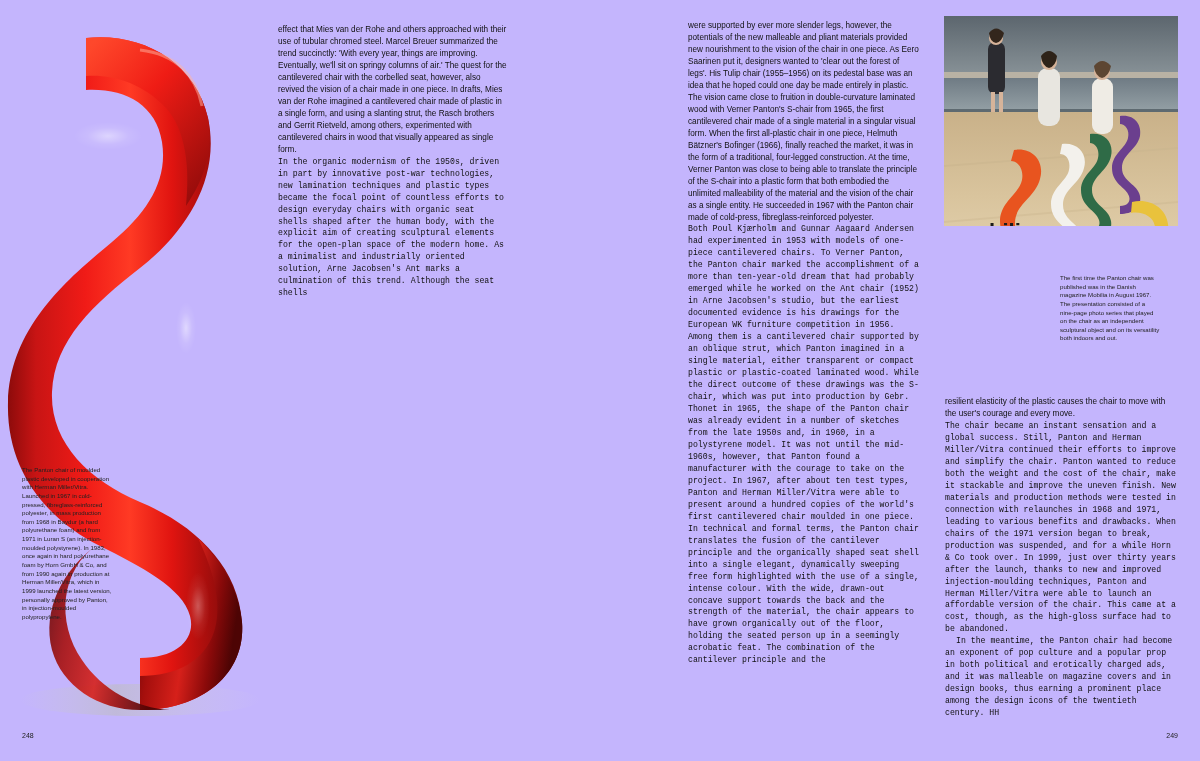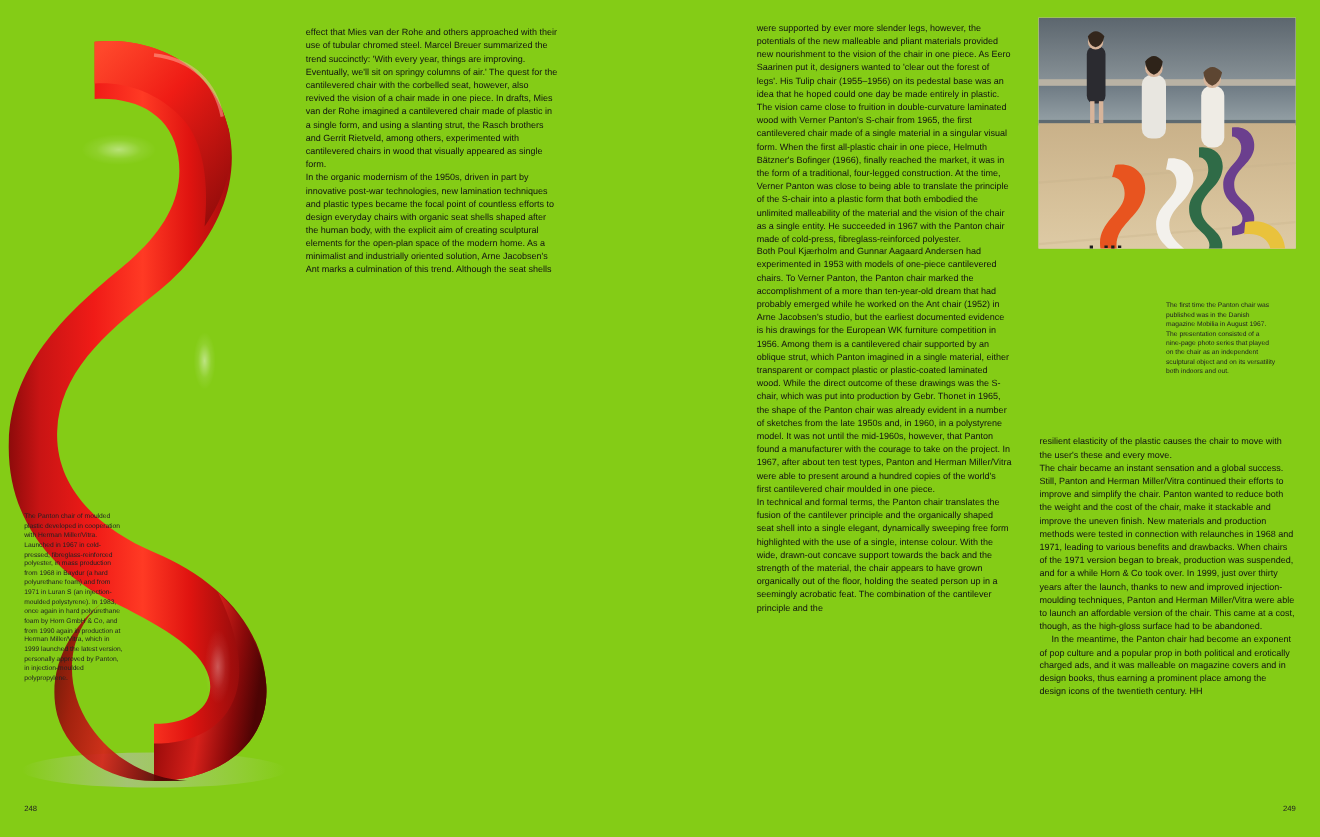--- a/index.html
+++ b/index.html
@@ -7,21 +7,21 @@
     margin: 0; padding: 0;
     background: #ffffff;
   }
   body {
     width: 1200px; height: 761px;
     font-family: "Liberation Sans", sans-serif;
     color: #1a1a1a;
     position: relative;
     overflow: hidden;
   }
-  .spread { position: absolute; inset: 0; background: #84cc16; padding-left: 48px; }
+  .spread { position: absolute; inset: 0; background: #c4b5fd; padding-left: 48px; }
 
   
   .chair-figure {
     position: absolute;
     left: 0; top: 0;
     width: 270px; height: 761px;
     overflow: hidden;
   }
   .chair-wrap {
     position: absolute;
@@ -40,21 +40,21 @@
 
   
   .col {
     position: absolute;
     font-size: 8.2px;
     line-height: 1.46;
     text-align: left;
     color: #111;
   }
   .col p { margin: 0; text-indent: 0; }
-  .col p + p { text-indent: 11px; }
+  .col p + p { text-indent: 11px; font-family: Liberation Mono, monospace; }
   .col h3 {
     margin: 11px 0 4px 0;
     font-size: 8.2px;
     line-height: 1.46;
     font-weight: bold;
   }
   .col .nohang + p { text-indent: 0; }
 
   #col1 { left: 278px; top: 24px;  width: 230px; }
   #col2 { left: 688px; top: 20px;  width: 232px; }
@@ -174,21 +174,21 @@
     <p>In the organic modernism of the 1950s, driven in part by innovative post-war technologies, new lamination techniques and plastic types became the focal point of countless efforts to design everyday chairs with organic seat shells shaped after the human body, with the explicit aim of creating sculptural elements for the open-plan space of the modern home. As a minimalist and industrially oriented solution, Arne Jacobsen's Ant marks a culmination of this trend. Although the seat shells</p>
   </div>
 
   <div class="col" id="col2">
     <p class="nohang">were supported by ever more slender legs, however, the potentials of the new malleable and pliant materials provided new nourishment to the vision of the chair in one piece. As Eero Saarinen put it, designers wanted to 'clear out the forest of legs'. His Tulip chair (1955–1956) on its pedestal base was an idea that he hoped could one day be made entirely in plastic. The vision came close to fruition in double-curvature laminated wood with Verner Panton's S-chair from 1965, the first cantilevered chair made of a single material in a singular visual form. When the first all-plastic chair in one piece, Helmuth Bätzner's Bofinger (1966), finally reached the market, it was in the form of a traditional, four-legged construction. At the time, Verner Panton was close to being able to translate the principle of the S-chair into a plastic form that both embodied the unlimited malleability of the material and the vision of the chair as a single entity. He succeeded in 1967 with the Panton chair made of cold-press, fibreglass-reinforced polyester.</p>
     <p class="nohang">Both Poul Kjærholm and Gunnar Aagaard Andersen had experimented in 1953 with models of one-piece cantilevered chairs. To Verner Panton, the Panton chair marked the accomplishment of a more than ten-year-old dream that had probably emerged while he worked on the Ant chair (1952) in Arne Jacobsen's studio, but the earliest documented evidence is his drawings for the European WK furniture competition in 1956. Among them is a cantilevered chair supported by an oblique strut, which Panton imagined in a single material, either transparent or compact plastic or plastic-coated laminated wood. While the direct outcome of these drawings was the S-chair, which was put into production by Gebr. Thonet in 1965, the shape of the Panton chair was already evident in a number of sketches from the late 1950s and, in 1960, in a polystyrene model. It was not until the mid-1960s, however, that Panton found a manufacturer with the courage to take on the project. In 1967, after about ten test types, Panton and Herman Miller/Vitra were able to present around a hundred copies of the world's first cantilevered chair moulded in one piece.</p>
     <p>In technical and formal terms, the Panton chair translates the fusion of the cantilever principle and the organically shaped seat shell into a single elegant, dynamically sweeping free form highlighted with the use of a single, intense colour. With the wide, drawn-out concave support towards the back and the strength of the material, the chair appears to have grown organically out of the floor, holding the seated person up in a seemingly acrobatic feat. The combination of the cantilever principle and the</p>
   </div>
 
   <div class="col" id="col3">
-    <p class="nohang">resilient elasticity of the plastic causes the chair to move with the user's these and every move.</p>
+    <p class="nohang">resilient elasticity of the plastic causes the chair to move with the user's courage and every move.</p>
     <p>The chair became an instant sensation and a global success. Still, Panton and Herman Miller/Vitra continued their efforts to improve and simplify the chair. Panton wanted to reduce both the weight and the cost of the chair, make it stackable and improve the uneven finish. New materials and production methods were tested in connection with relaunches in 1968 and 1971, leading to various benefits and drawbacks. When chairs of the 1971 version began to break, production was suspended, and for a while Horn &amp; Co took over. In 1999, just over thirty years after the launch, thanks to new and improved injection-moulding techniques, Panton and Herman Miller/Vitra were able to launch an affordable version of the chair. This came at a cost, though, as the high-gloss surface had to be abandoned.</p>
     <p>In the meantime, the Panton chair had become an exponent of pop culture and a popular prop in both political and erotically charged ads, and it was malleable on magazine covers and in design books, thus earning a prominent place among the design icons of the twentieth century. HH</p>
   </div>
 
   <div class="mobilia-figure">
     <div class="mobilia-photo">
       <svg viewBox="0 0 234 249" width="234" height="249" preserveAspectRatio="none">
         <defs>
           <linearGradient id="floorG" x1="0" y1="0" x2="0" y2="1">
             <stop offset="0%" stop-color="#c9b189"></stop>

